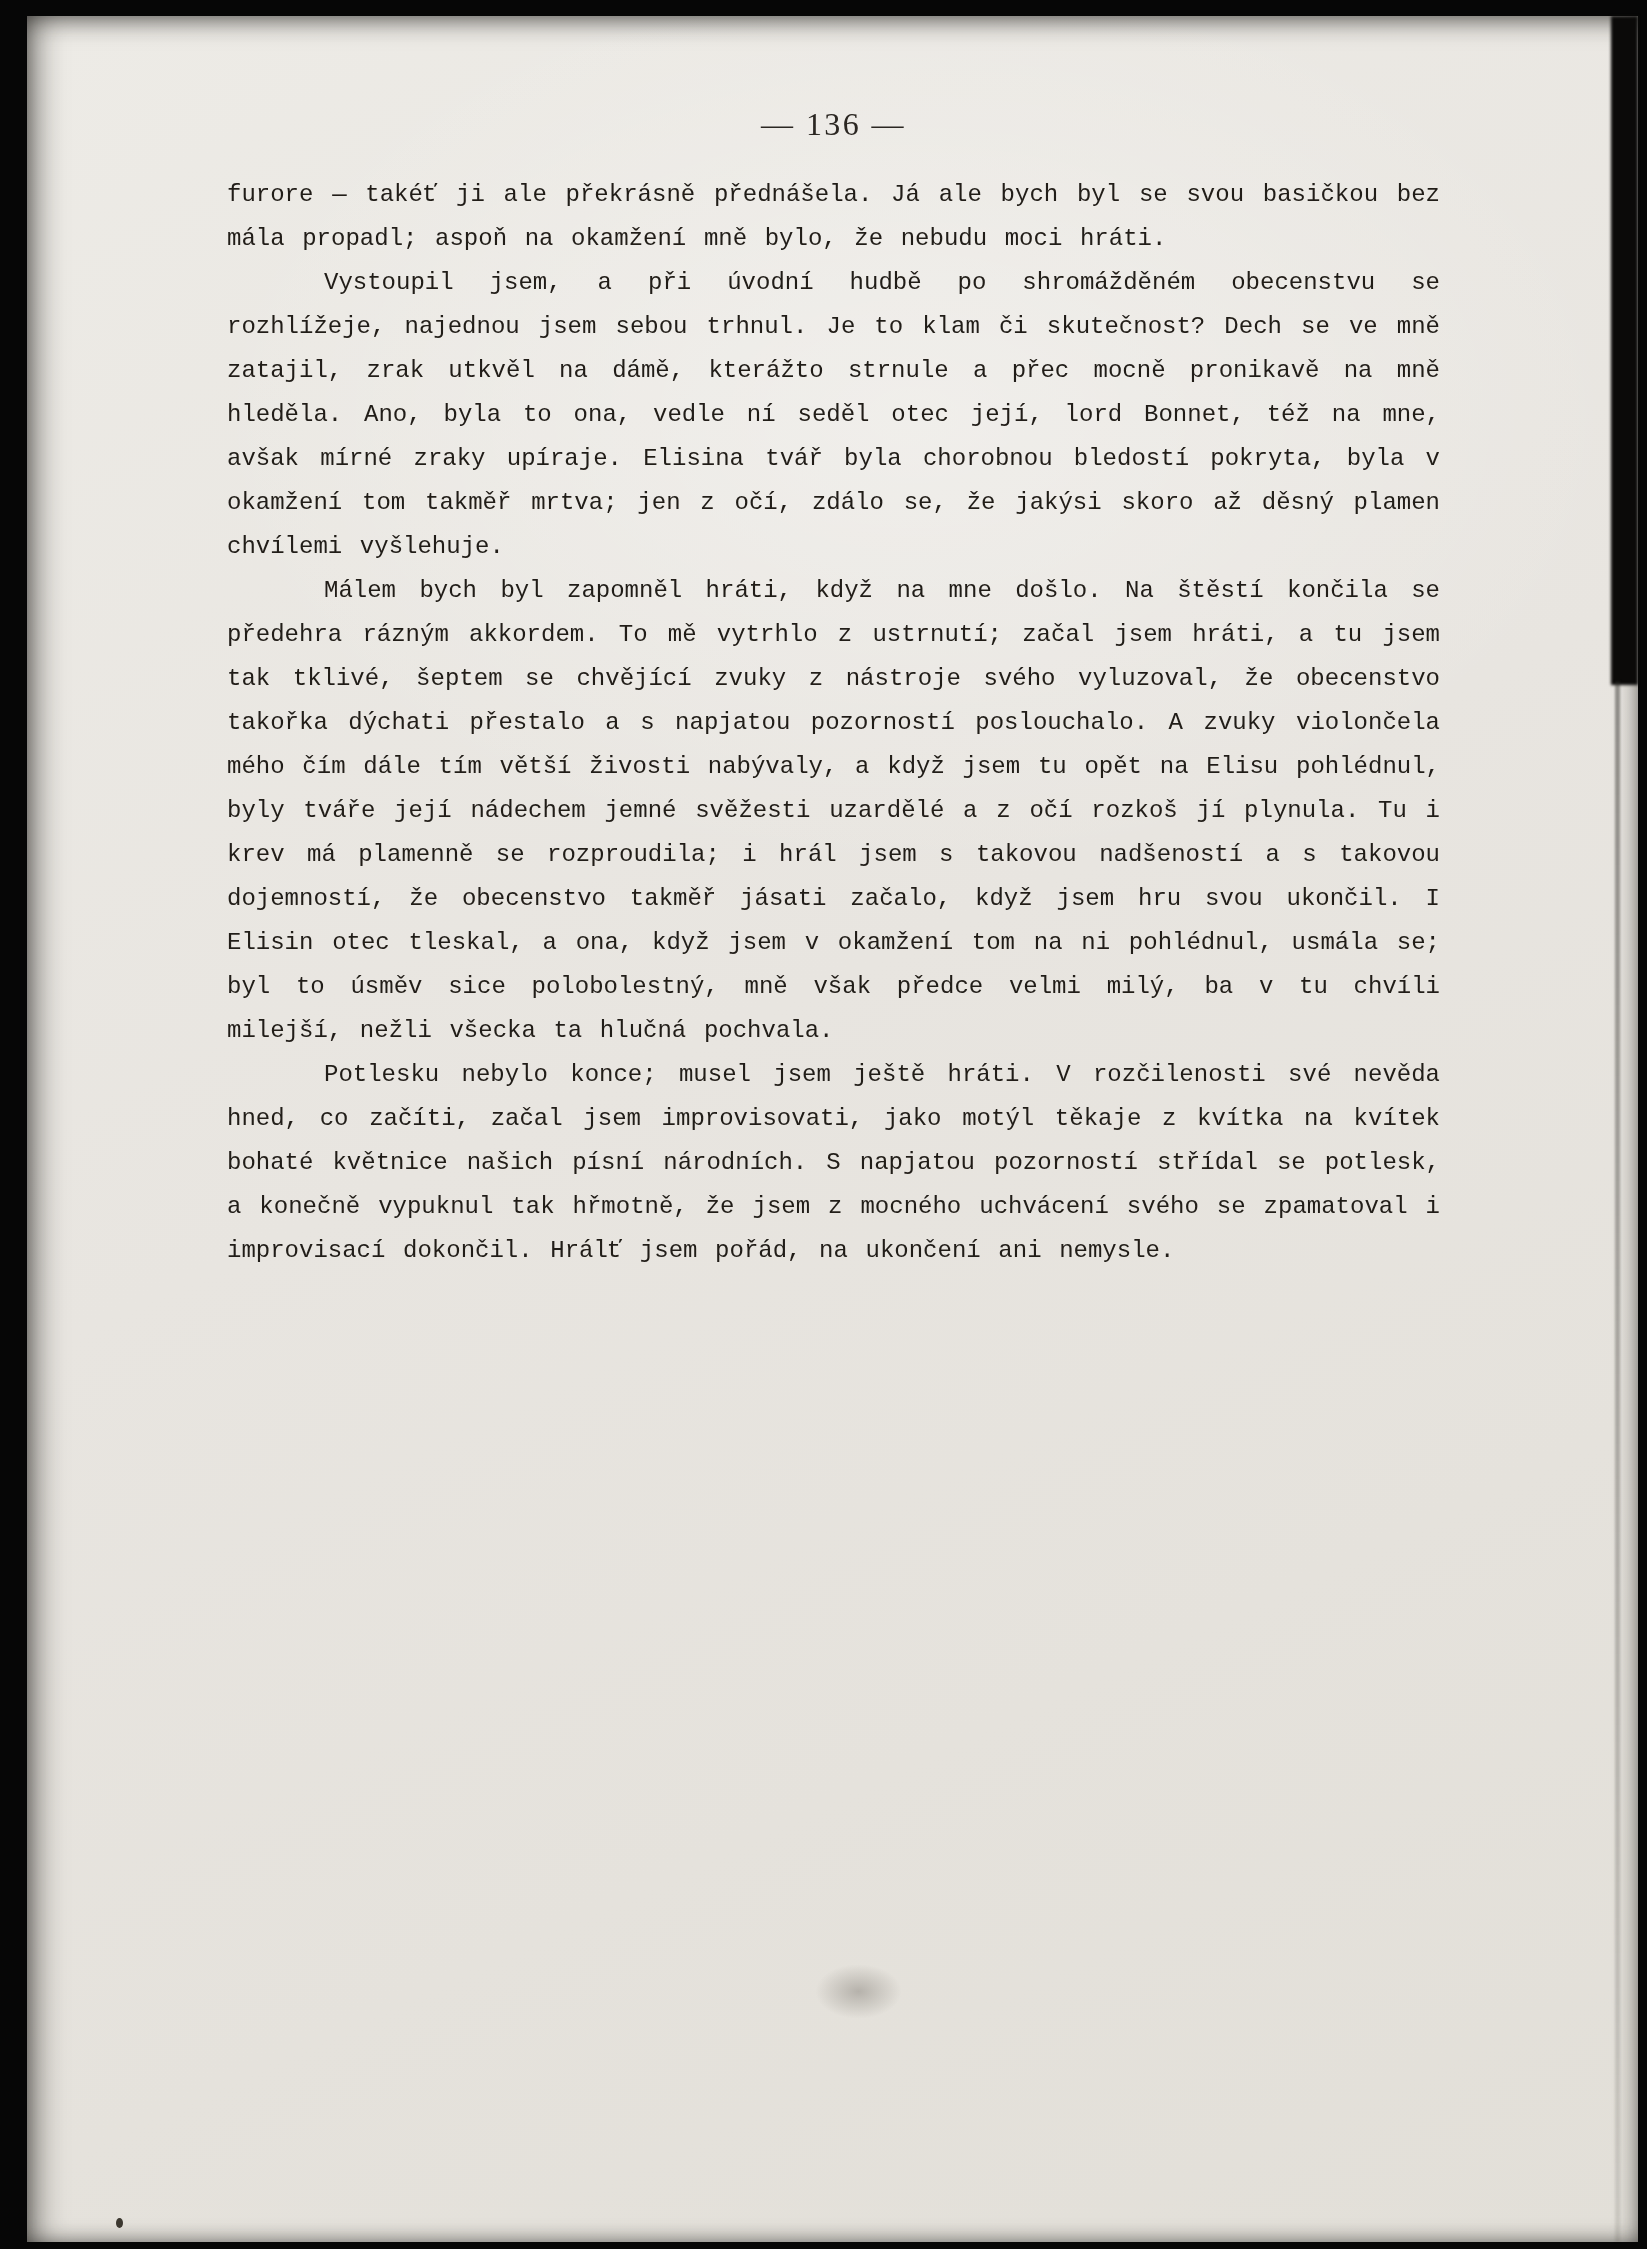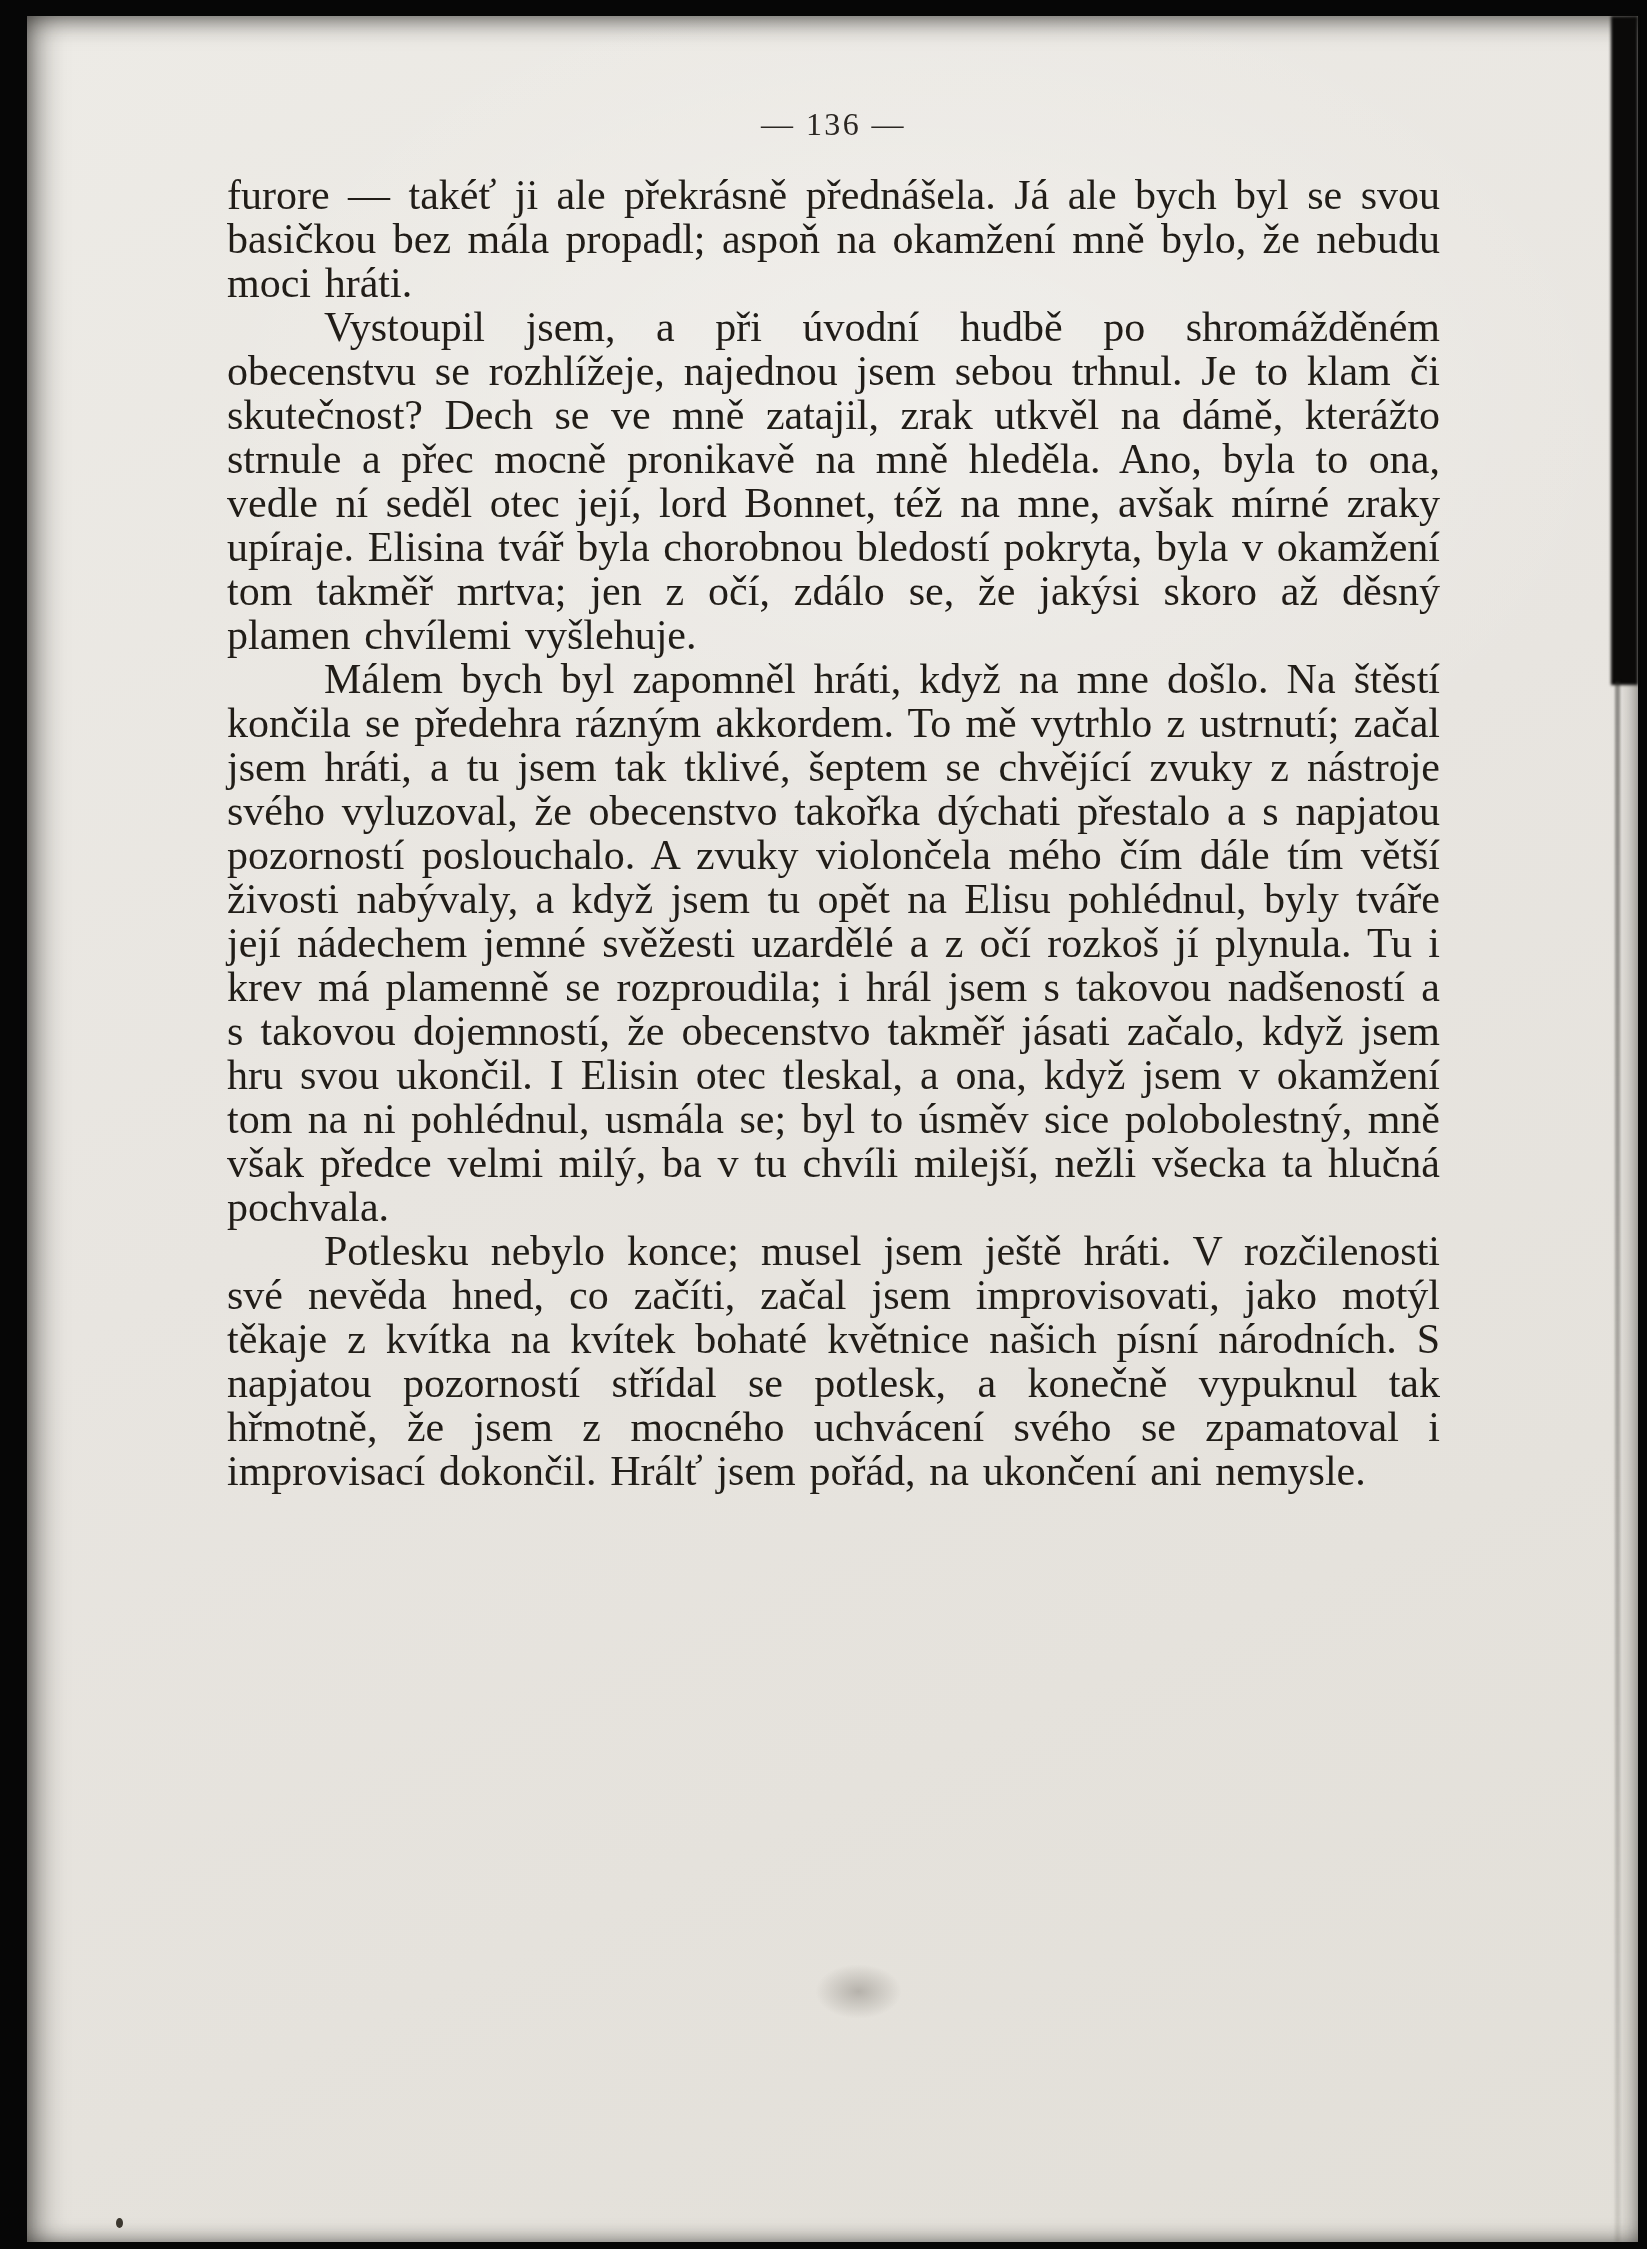--- a/index.html
+++ b/index.html
@@ -66,27 +66,28 @@
   .page-number {
     text-align:center;
     font-size:32px;
     line-height:38px;
     letter-spacing:2.4px;
     color:#2b2722;
     margin-bottom:30px;
   }
 
   .para {
-    font-size:42px;
+    font-size:24px;
     line-height:44px;
     text-align:justify;
     text-justify:inter-word;
     word-spacing:3.2px;
     color:#211d18;
     text-rendering:optimizeLegibility;
+    font-family:Liberation Mono, monospace;
   }
 
   .para.indent { text-indent:97px; }
 
   
   .smudge {
     position:absolute;
     left:788px;
     top:1948px;
     width:87px;

